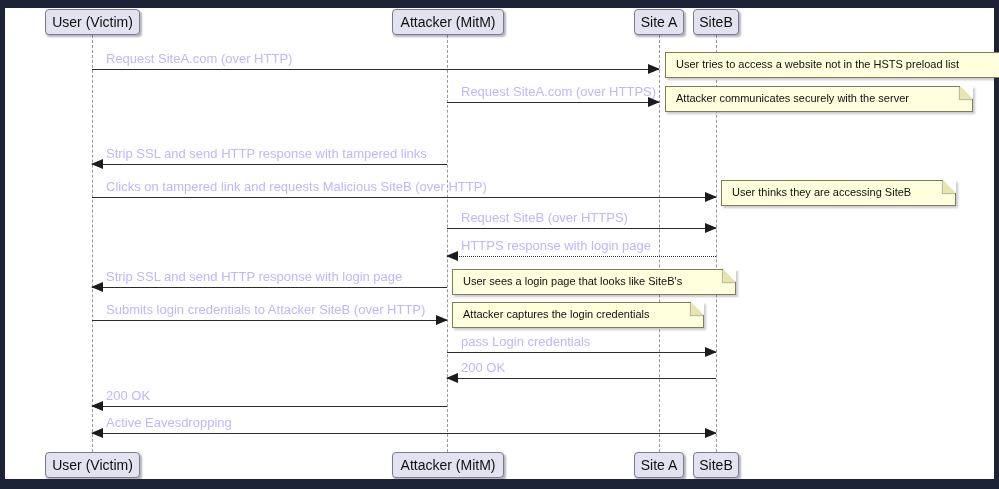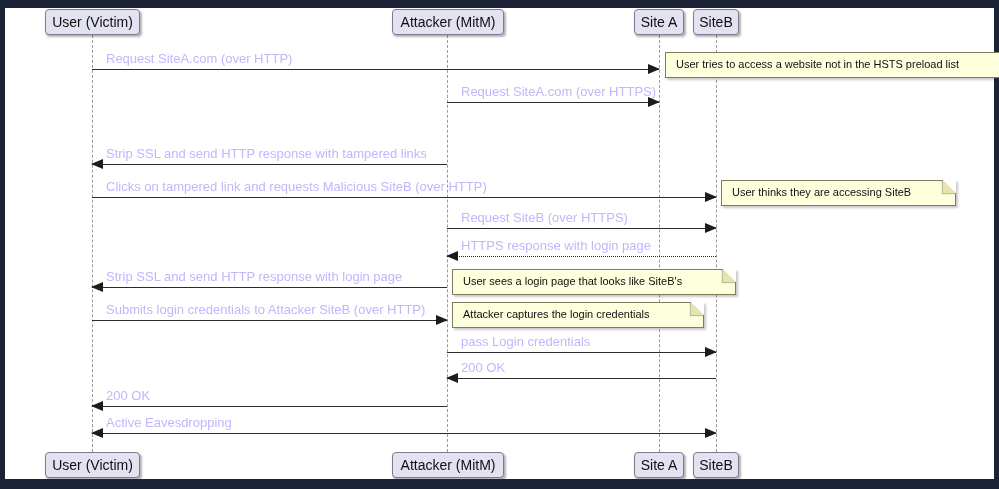--- a/index.html
+++ b/index.html
@@ -152,20 +152,21 @@
 
   <div class="msg" style="left:55px;top:415px;width:624px">
     <div class="msg-label">Active Eavesdropping</div>
     <div class="msg-line solid">
         <i class="head left"></i>
         <i class="head right"></i>
       </div>
   </div>
 
   <div class="note" style="left:628px;top:52px;width:362px">User tries to access a website not in the HSTS preload list</div>
+  <div class="note" style="left:628px;top:86px;width:308px">Attacker communicates securely with the server</div>
   <div class="note" style="left:684px;top:180px;width:235px">User thinks they are accessing SiteB</div>
   <div class="note" style="left:415px;top:269px;width:284px">User sees a login page that looks like SiteB's</div>
   <div class="note" style="left:415px;top:302px;width:252px">Attacker captures the login credentials</div>
 
   <div class="actor" style="left:8px;top:452px;width:95px">User (Victim)</div>
   <div class="actor" style="left:355px;top:452px;width:112px">Attacker (MitM)</div>
   <div class="actor" style="left:597px;top:452px;width:50px">Site A</div>
   <div class="actor" style="left:656px;top:452px;width:46px">SiteB</div>
 
 </div>

